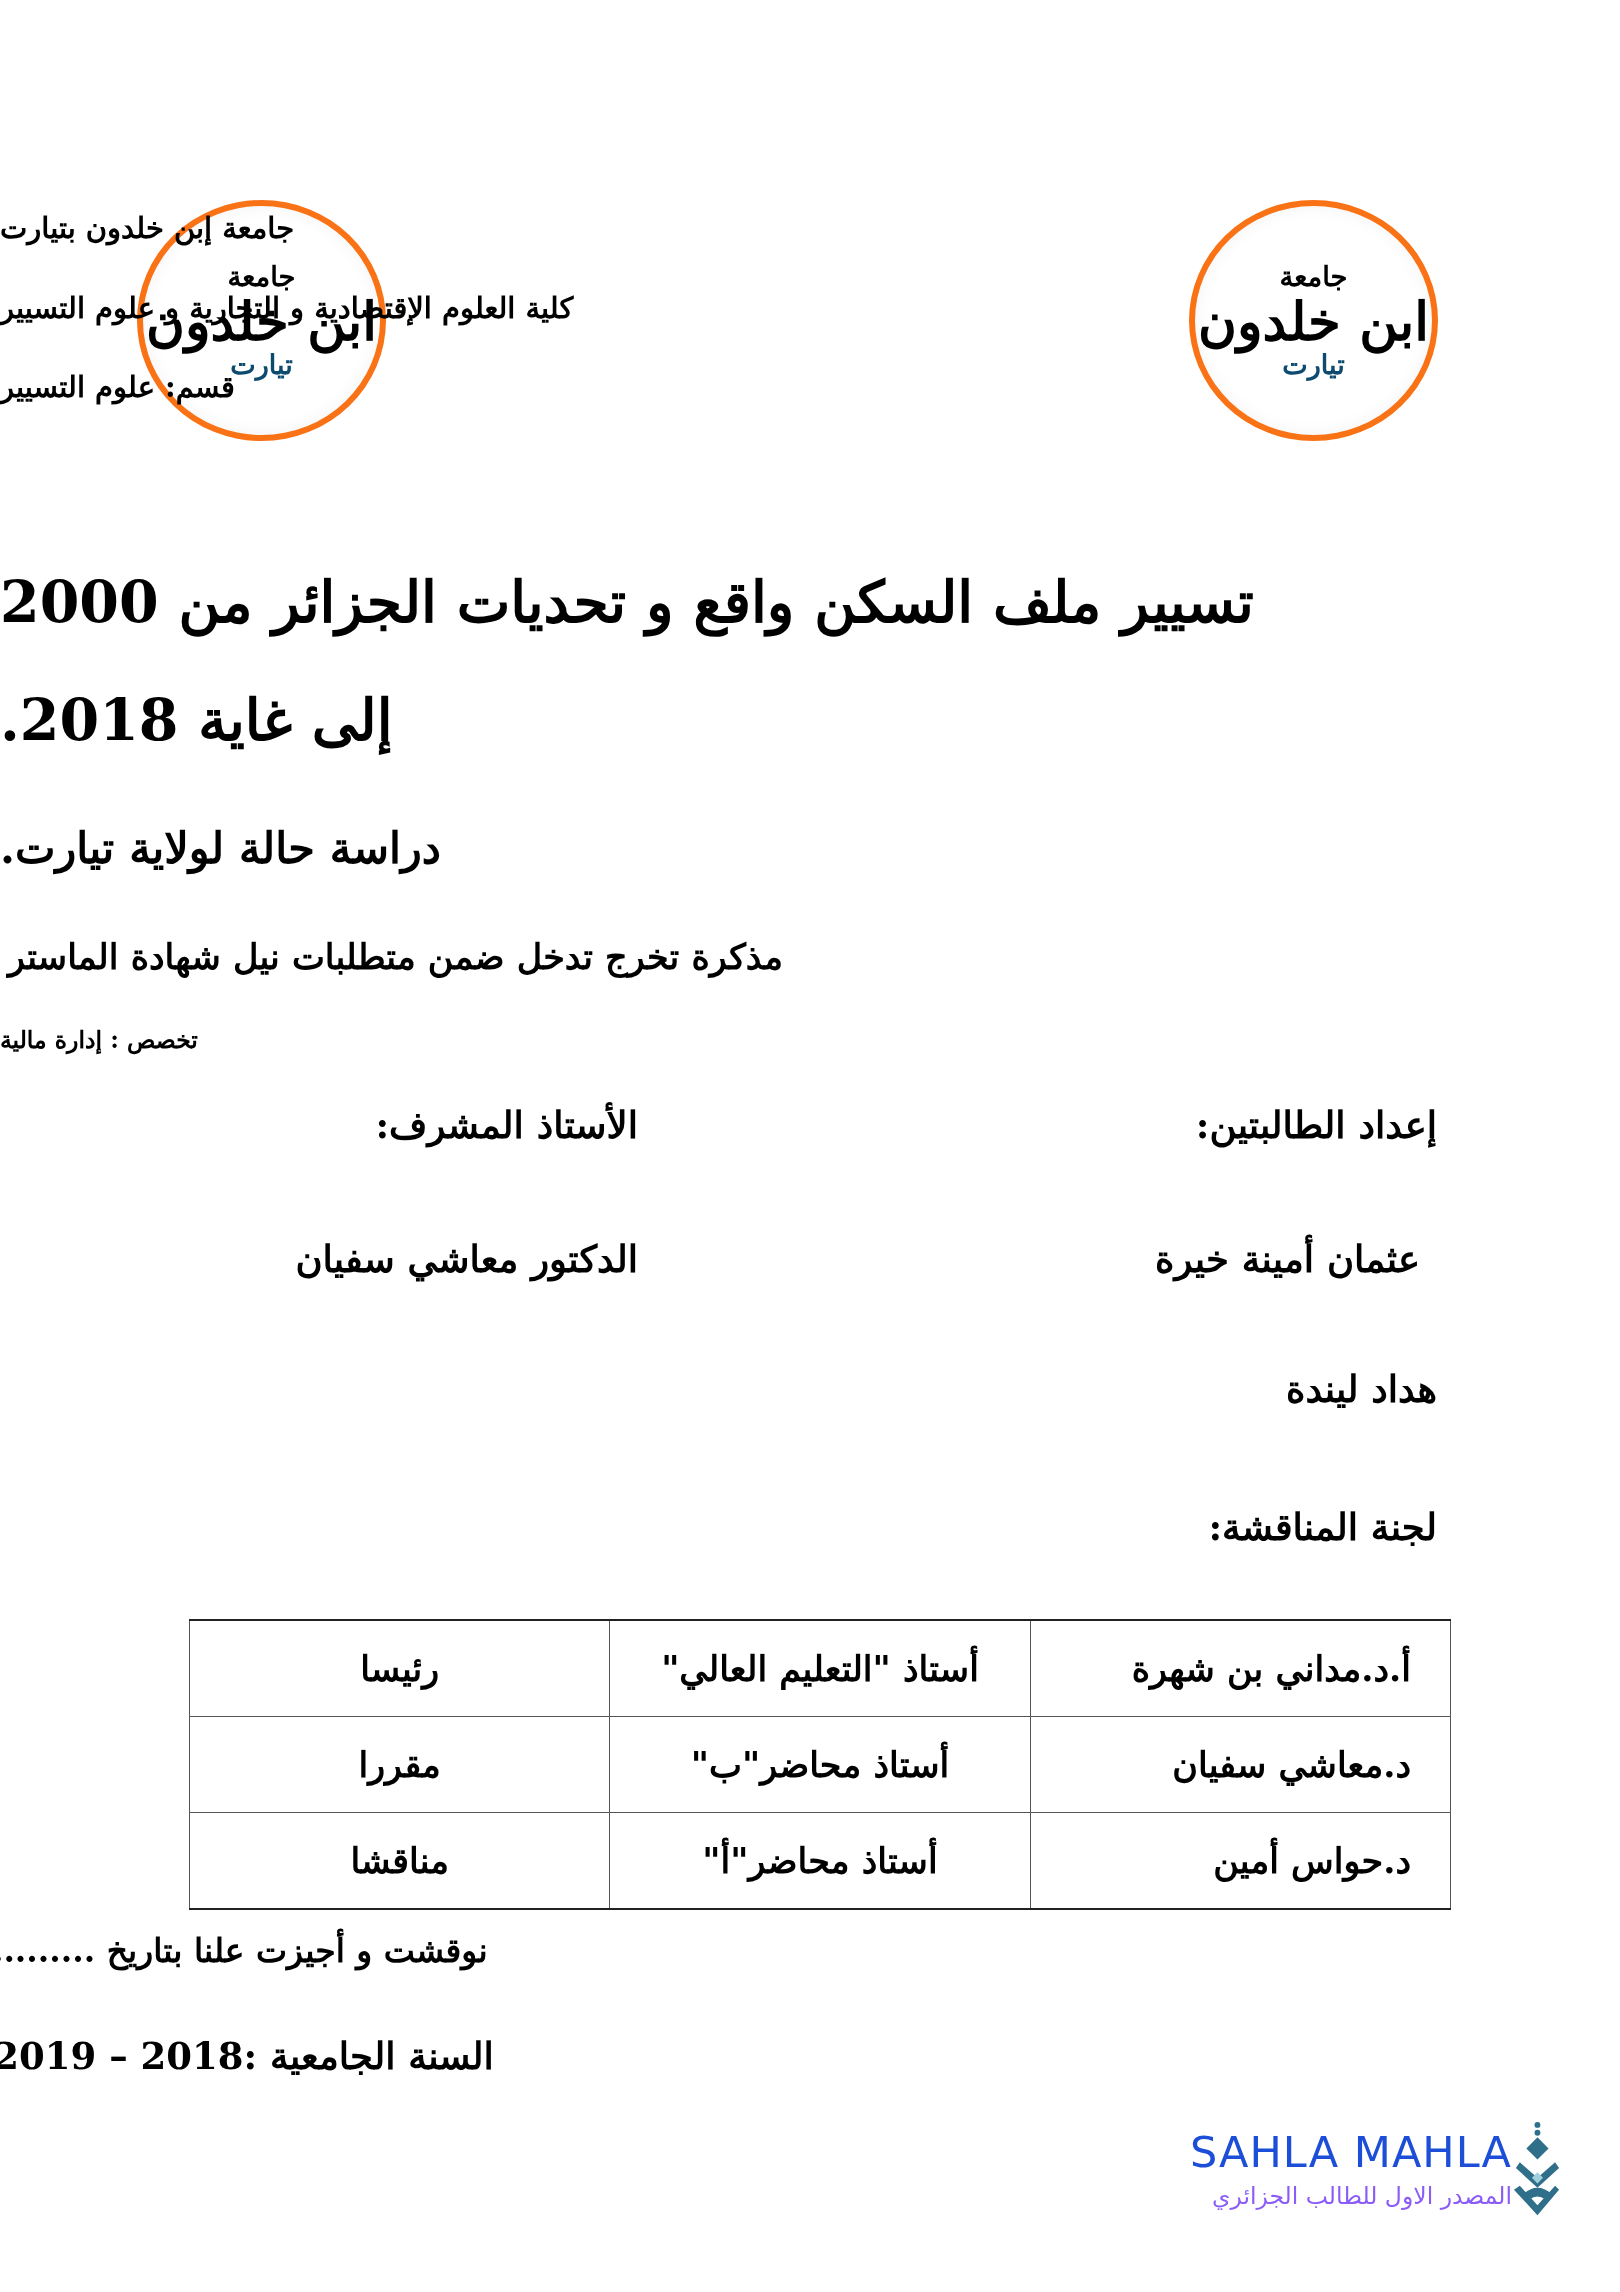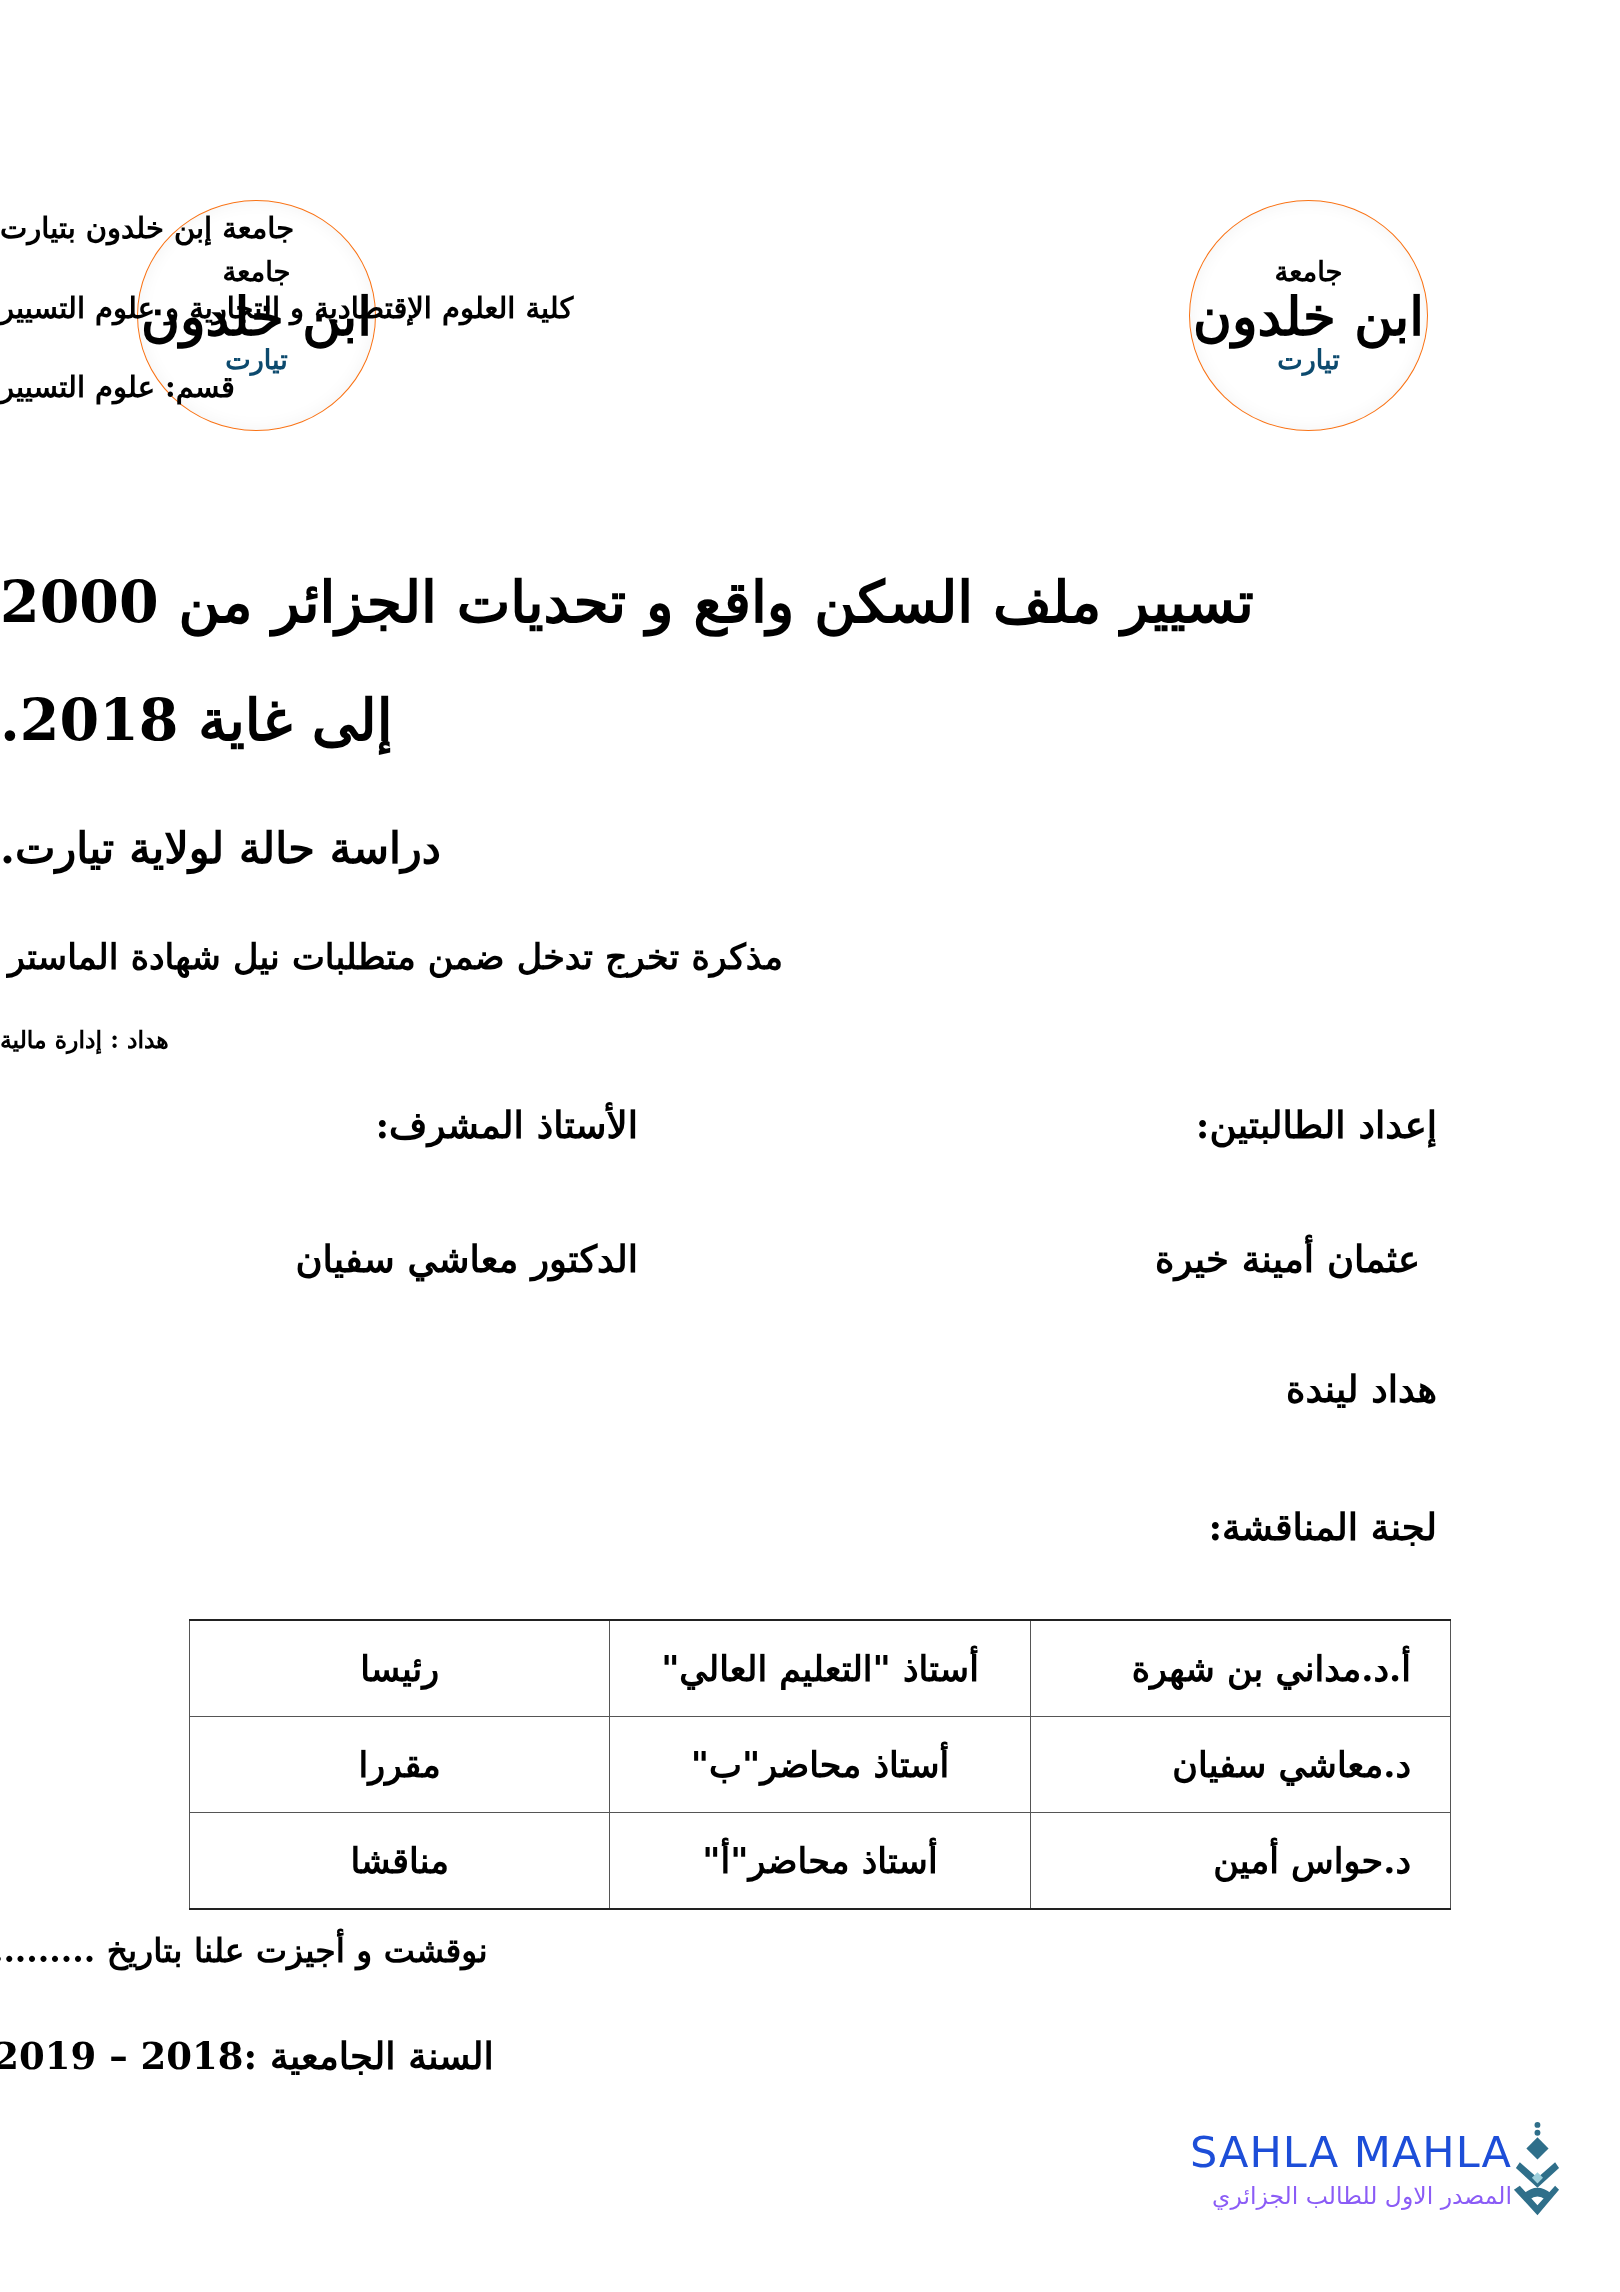--- a/index.html
+++ b/index.html
@@ -8,21 +8,21 @@
       font-family: "DejaVu Serif", "Liberation Serif", serif;
       color: #000;
     }
     .abs { position: absolute; }
     .rtl { direction: rtl; unicode-bidi: embed; }
     .center-line { left: 0; width: 1620px; text-align: left; font-weight: bold; white-space: nowrap; }
 
     
     .logo {
       width: 237px; height: 229px; border-radius: 50%;
-      border: 1px solid #f97316; background: #fff;
+      border: 6px solid #f97316; background: #fff;
       display: flex; flex-direction: column; align-items: center; justify-content: center;
       box-shadow: inset 0 0 17.6px rgba(0,0,0,0.05);
     }
     .logo .l1 { font-size: 27.4px; font-weight: bold; line-height: 1.1; }
     .logo .l2 { font-size: 53px; font-weight: bold; line-height: 1.1; letter-spacing: -2px; }
     .logo .l3 { font-size: 27px; font-weight: bold; color: #0c4a6e; line-height: 1.1; }
 
     .hdr { font-size: 29px; }
     .title { font-size: 57px; }
     .subtitle { font-size: 43px; }
@@ -71,21 +71,21 @@
 </div>
 
 <div class="abs center-line hdr rtl" style="top:211px;">جامعة إبن خلدون  بتيارت</div>
 <div class="abs center-line hdr rtl" style="top:291px;">كلية العلوم الإقتصادية و التجارية و علوم التسيير</div>
 <div class="abs center-line hdr rtl" style="top:370px;">قسم: علوم التسيير</div>
 
 <div class="abs center-line title rtl" style="top:568px;">تسيير ملف السكن واقع و تحديات الجزائر من 2000</div>
 <div class="abs center-line title rtl" style="top:686px;">إلى غاية 2018.</div>
 <div class="abs center-line subtitle rtl" style="top:823px;">دراسة حالة لولاية تيارت.</div>
 <div class="abs center-line memo rtl" style="top:936px;">مذكرة تخرج تدخل ضمن متطلبات نيل شهادة الماستر</div>
-<div class="abs center-line spec rtl" style="top:1026px;">هداد : إدارة مالية</div>
+<div class="abs center-line spec rtl" style="top:1026px;">تخصص : إدارة مالية</div>
 
 <div class="abs label rtl" style="right:183px; top:1103px;">إعداد الطالبتين:</div>
 <div class="abs label rtl" style="right:982px; top:1103px;">الأستاذ المشرف:</div>
 <div class="abs label rtl" style="right:200px; top:1237px;">عثمان أمينة خيرة</div>
 <div class="abs label rtl" style="right:982px; top:1237px;">الدكتور معاشي سفيان</div>
 <div class="abs label rtl" style="right:183px; top:1367px;">هداد ليندة</div>
 <div class="abs label rtl" style="right:183px; top:1505px;">لجنة المناقشة:</div>
 
 <table class="jury">
   <tbody>

